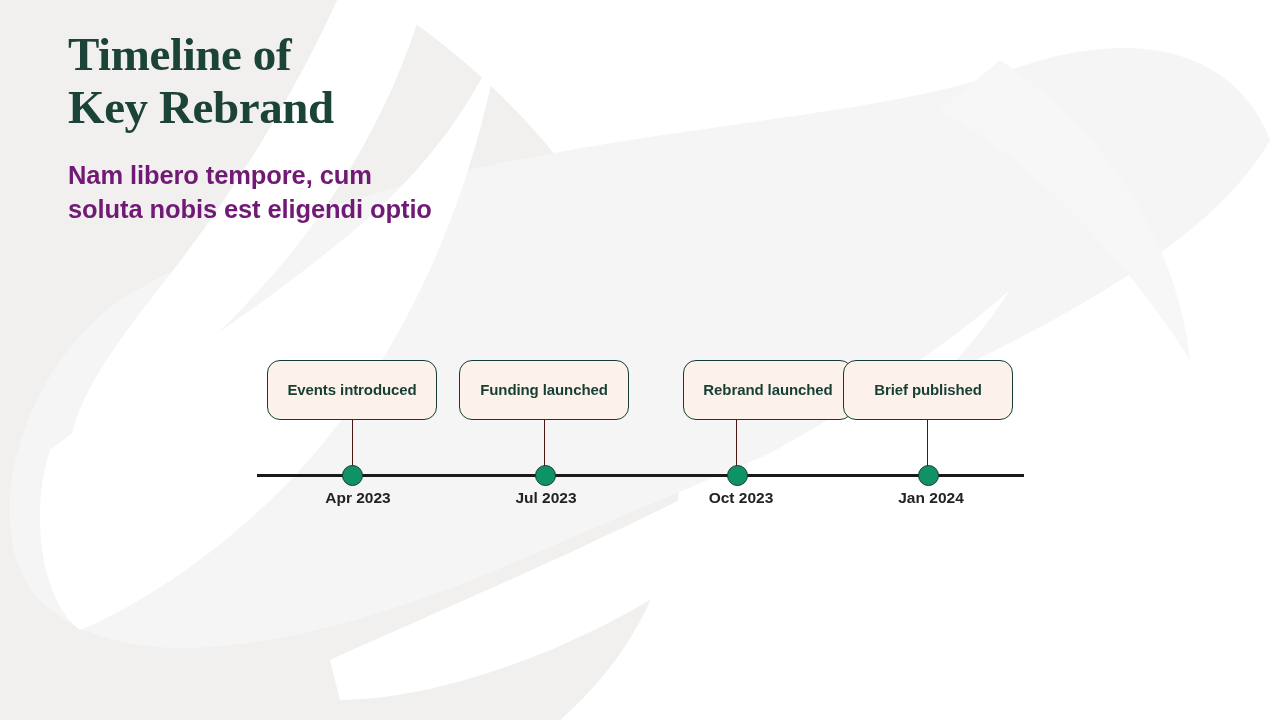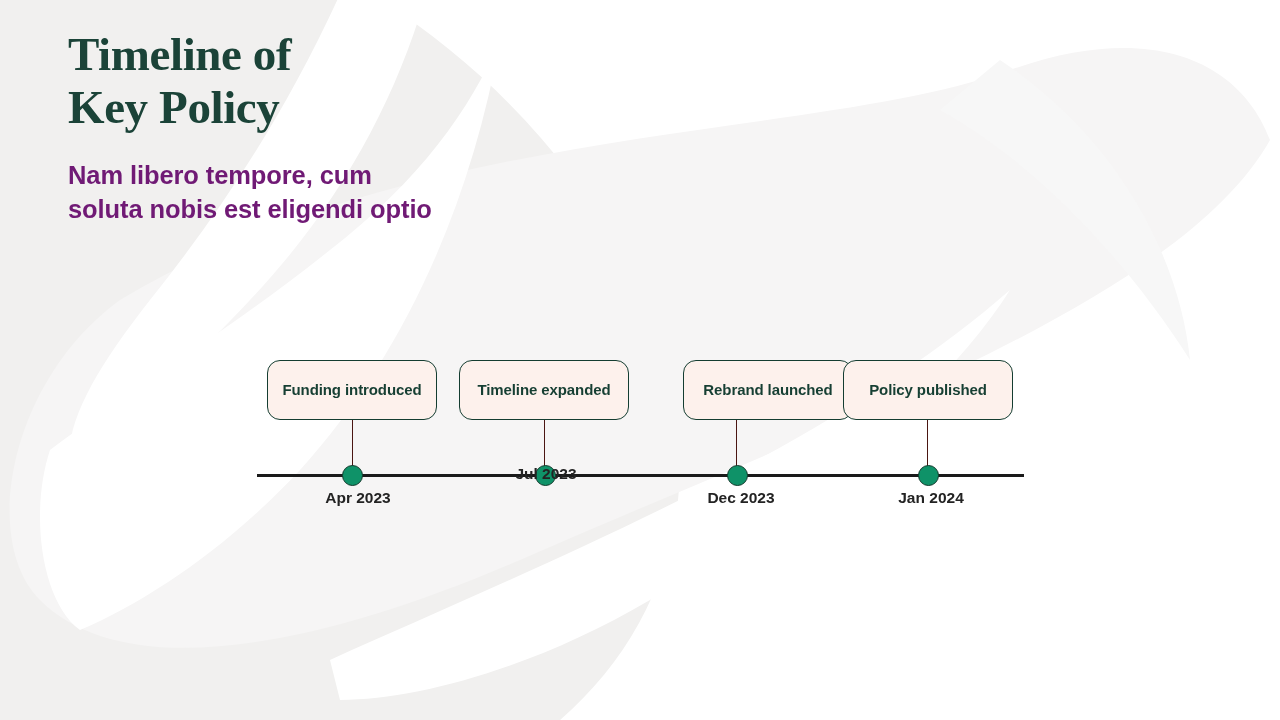--- a/index.html
+++ b/index.html
@@ -153,58 +153,58 @@
                C 820 430, 930 360, 1010 290
                C 940 400, 800 510, 650 600
                C 540 665, 420 700, 340 700 Z" fill="#ffffff"></path>
 
       <path d="M 1000 60 C 1120 140, 1180 260, 1190 360 C 1120 250, 1030 160, 940 110 Z" fill="#f7f7f7"></path>
     </g>
   </svg>
 
   <div id="heading">
     <h1 id="title">Timeline of
-Key Policy</h1>
+Key Rebrand</h1>
     <h2 id="subtitle">Nam libero tempore, cum
 soluta nobis est eligendi optio</h2>
   </div>
 
   <div id="timeline">
     <div id="axis-line"></div>
 
     <div class="tl-item">
       <div class="tl-card" style="left:267px; top:360px;">
-        <span class="tl-card-label">Funding introduced</span>
+        <span class="tl-card-label">Events introduced</span>
       </div>
       <div class="tl-connector" style="left:352px; top:420px; height:56px;"></div>
       <div class="tl-dot" style="left:342px; top:465px;"></div>
       <div class="tl-date" style="left:278px; top:489px; width:160px;">Apr 2023</div>
     </div>
 
     <div class="tl-item">
       <div class="tl-card" style="left:459px; top:360px;">
-        <span class="tl-card-label">Timeline expanded</span>
+        <span class="tl-card-label">Funding launched</span>
       </div>
       <div class="tl-connector" style="left:544px; top:420px; height:56px;"></div>
       <div class="tl-dot" style="left:535px; top:465px;"></div>
-      <div class="tl-date" style="left:466px; top:465px; width:160px;">Jul 2023</div>
+      <div class="tl-date" style="left:466px; top:489px; width:160px;">Jul 2023</div>
     </div>
 
     <div class="tl-item">
       <div class="tl-card" style="left:651px; top:360px;margin-left:32px;">
         <span class="tl-card-label">Rebrand launched</span>
       </div>
       <div class="tl-connector" style="left:736px; top:420px; height:56px;"></div>
       <div class="tl-dot" style="left:727px; top:465px;"></div>
-      <div class="tl-date" style="left:661px; top:489px; width:160px;">Dec 2023</div>
+      <div class="tl-date" style="left:661px; top:489px; width:160px;">Oct 2023</div>
     </div>
 
     <div class="tl-item">
       <div class="tl-card" style="left:843px; top:360px;">
-        <span class="tl-card-label">Policy published</span>
+        <span class="tl-card-label">Brief published</span>
       </div>
       <div class="tl-connector" style="left:927px; top:420px; height:56px;"></div>
       <div class="tl-dot" style="left:918px; top:465px;"></div>
       <div class="tl-date" style="left:851px; top:489px; width:160px;">Jan 2024</div>
     </div>
 
   </div>
 </div>
 
 </body></html>

